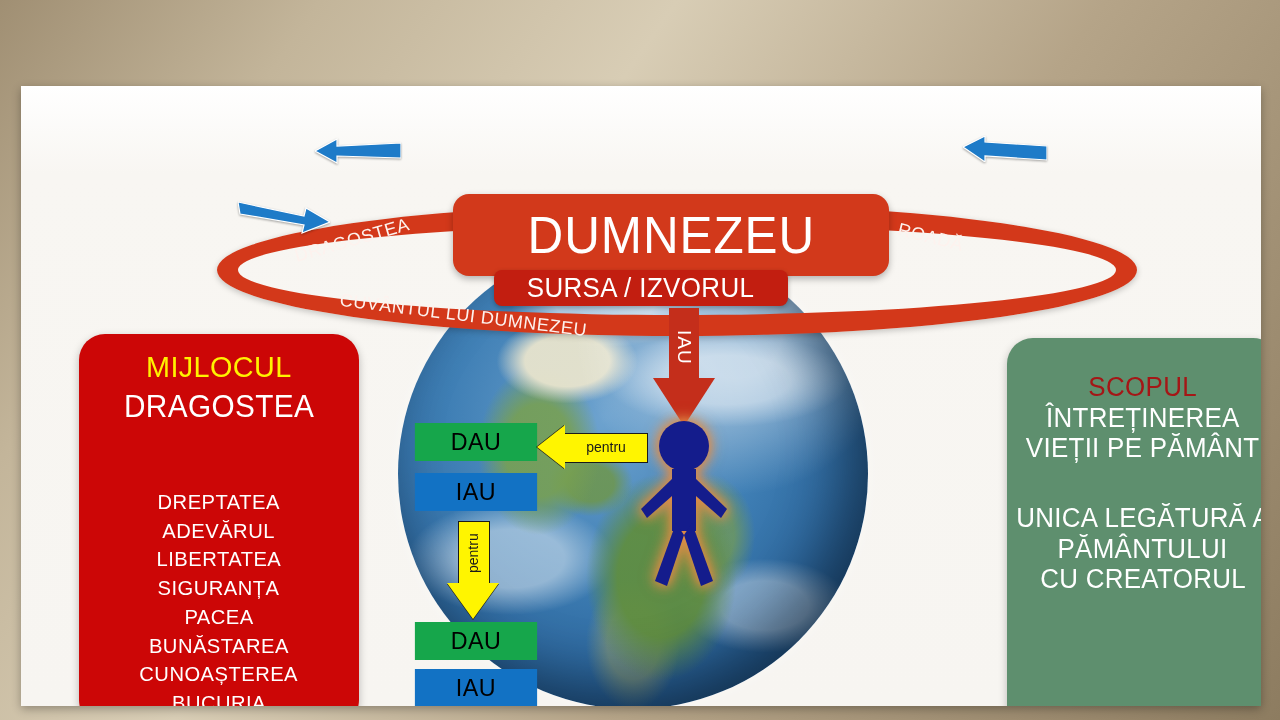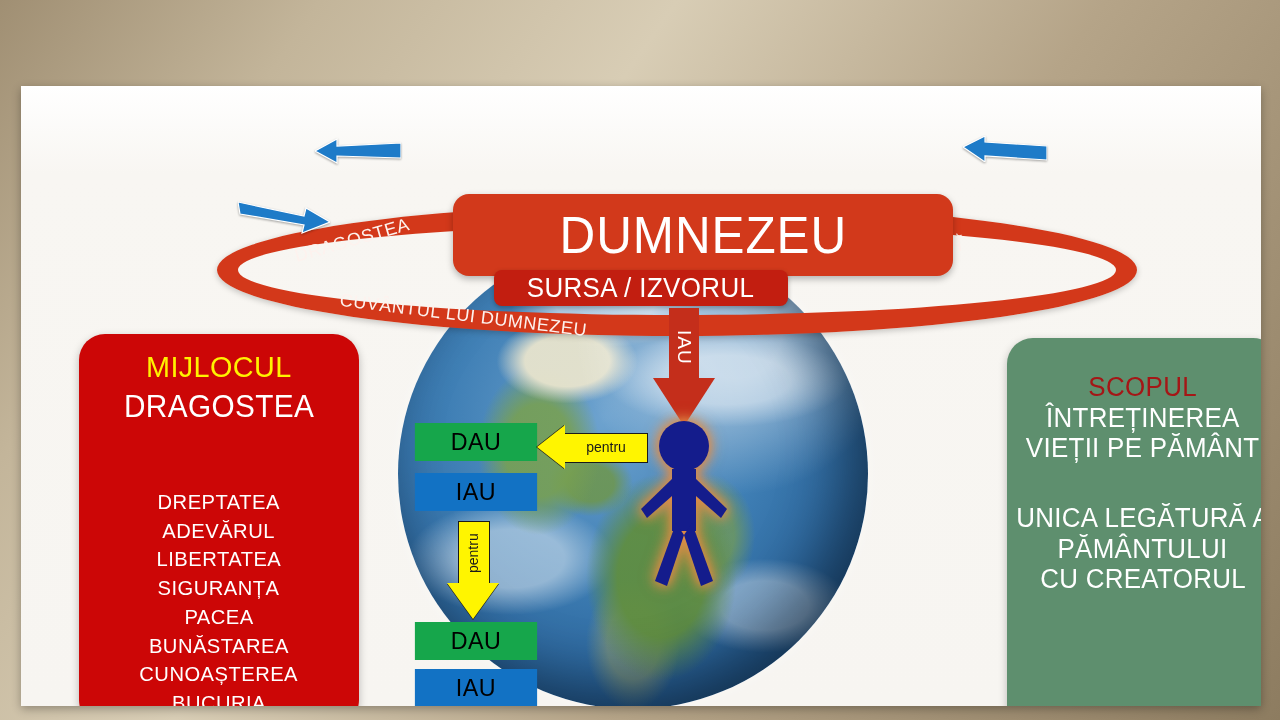--- a/index.html
+++ b/index.html
@@ -68,21 +68,21 @@
   .lbl-dragostea{left:272px;top:144px;transform:rotate(-16deg);}
   .lbl-roada{left:876px;top:141px;transform:rotate(14deg);}
   .lbl-cuvantul{left:318px;top:219px;transform:rotate(7deg);}
 
   
   .barrow{position:absolute;}
   .barrow svg{display:block;filter:drop-shadow(0 1px 1px rgba(0,0,0,.35));}
 
   
   .dum-box{
-    position:absolute;left:432px;top:108px;width:500px;height:82px;
+    position:absolute;left:432px;top:108px;width:436px;height:82px;
     background:#D2391B;border-radius:16px;
     box-shadow:0 3px 7px rgba(0,0,0,.28);
     display:flex;align-items:center;justify-content:center;
   }
   .dum-text{
     color:#fff;font-size:52px;letter-spacing:1px;
     transform:scaleX(.95);font-family:"Liberation Sans", sans-serif;font-weight:400;
   }
   .sursa-box{
     position:absolute;left:473px;top:184px;width:294px;height:36px;

